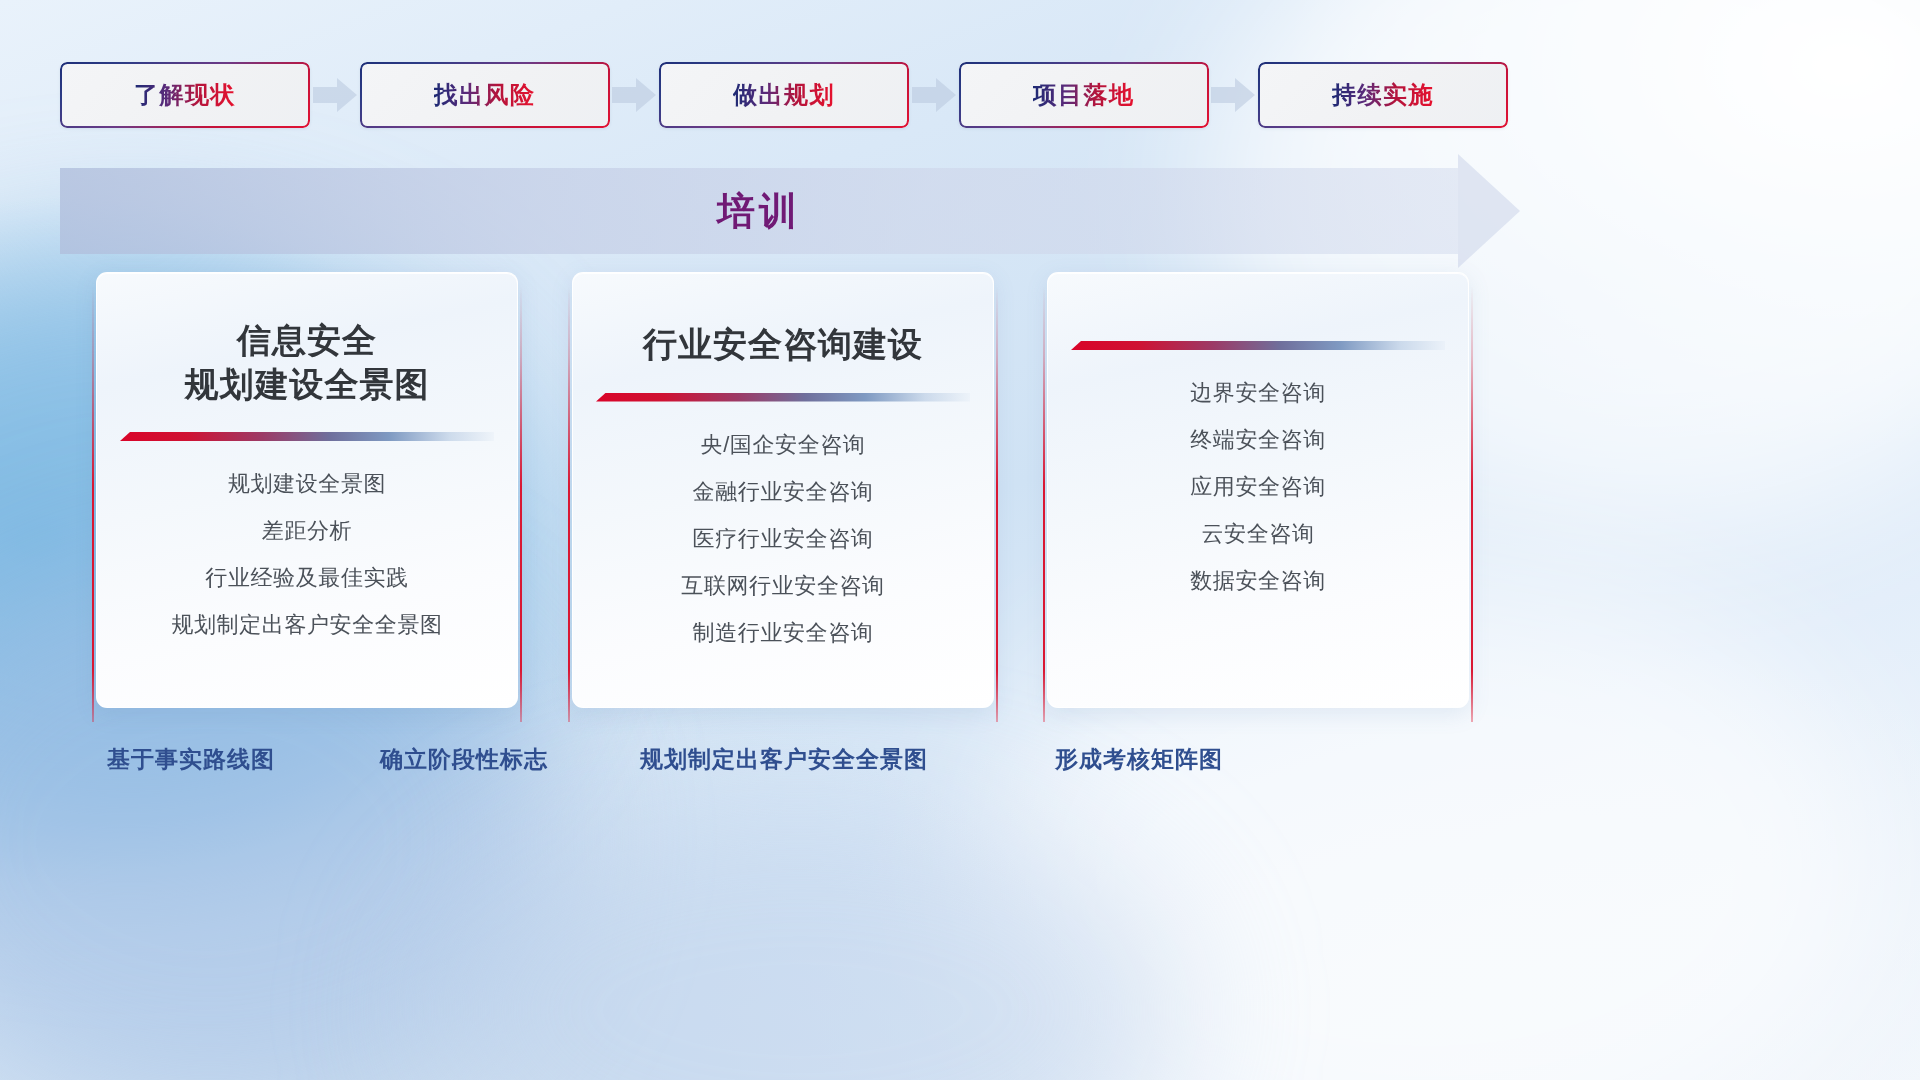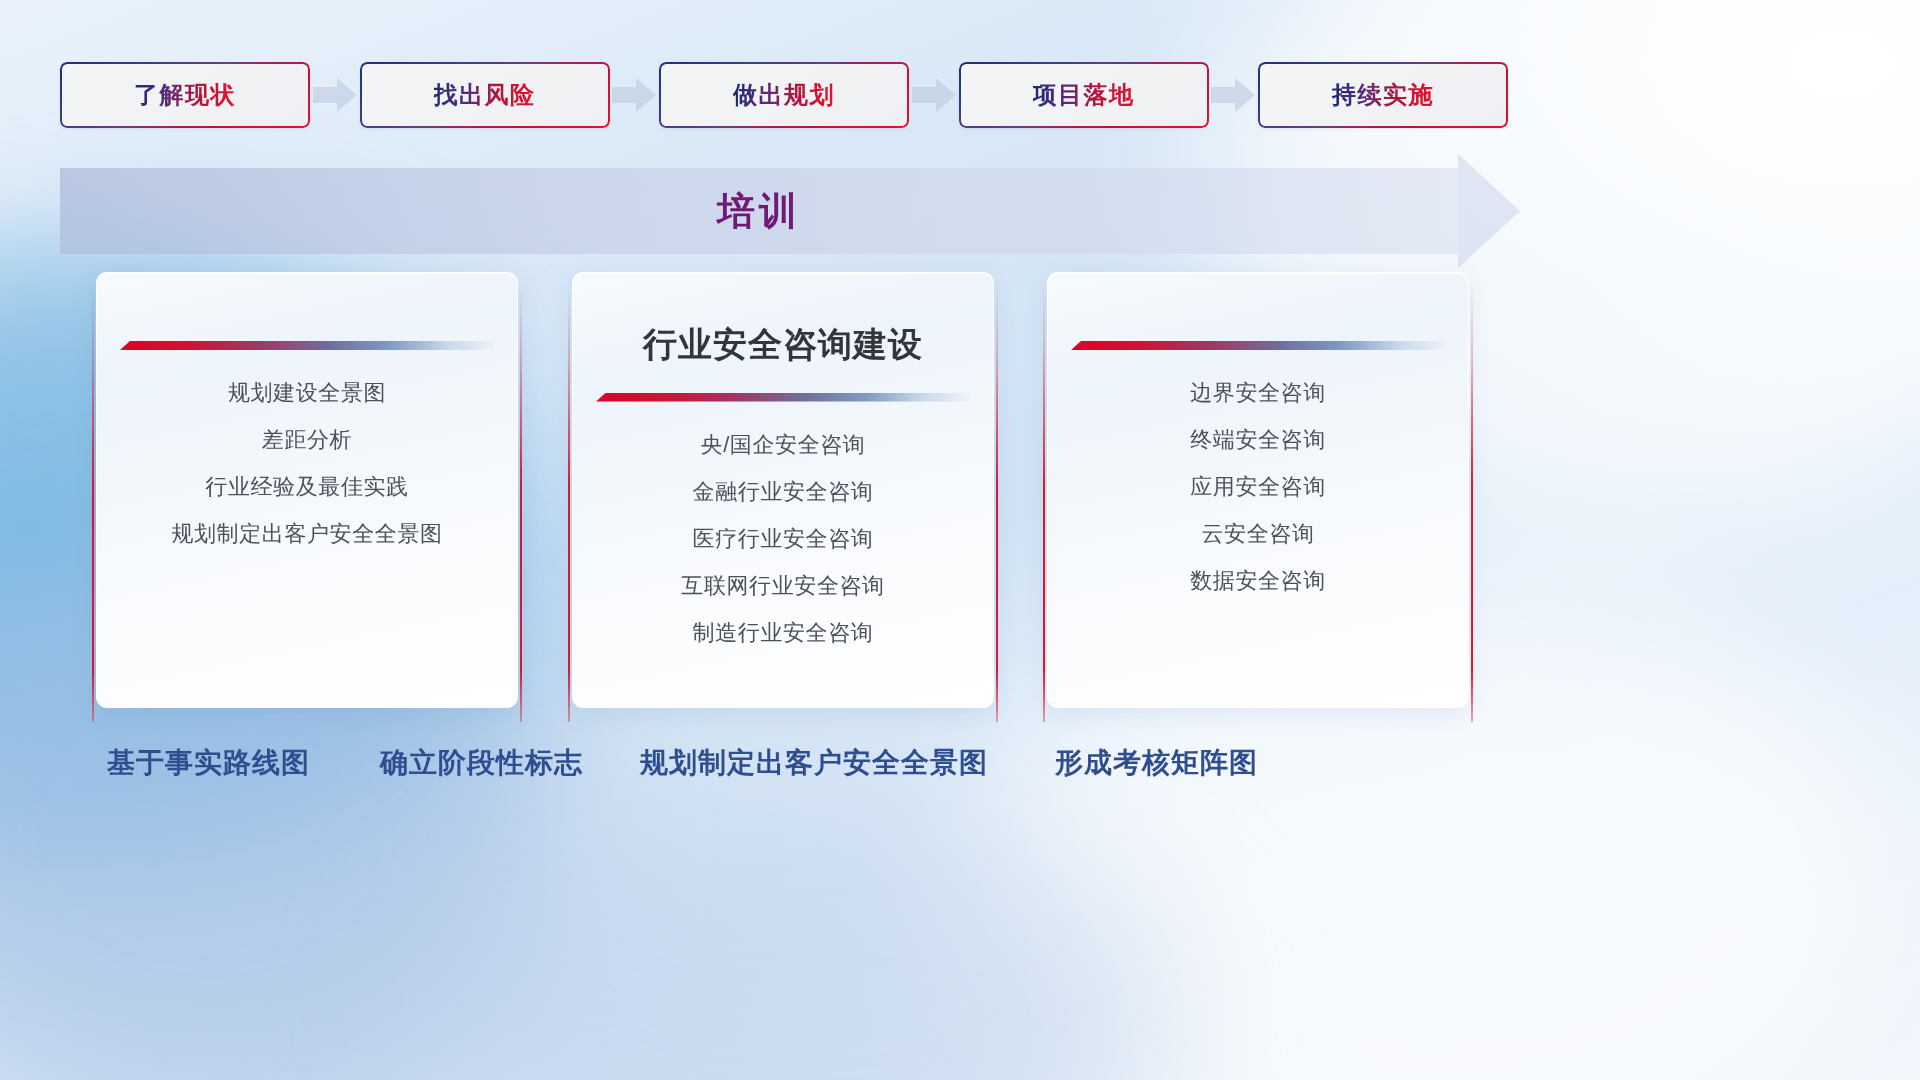--- a/index.html
+++ b/index.html
@@ -229,21 +229,21 @@
   #footer-labels {
     position: absolute;
     left: 0;
     top: 744px;
     width: 1920px;
     height: 44px;
   }
   .footer-label {
     position: absolute;
     top: 0;
-    font-size: 28px;
+    font-size: 23px;
     font-weight: 700;
     color: #2f4e8f;
     letter-spacing: 1px;
     white-space: nowrap;
   }
   .footer-label.f1 { left: 107px; }
   .footer-label.f2 { left: 380px; }
   .footer-label.f3 { left: 640px; }
   .footer-label.f4 { left: 1055px; }
 </style>
@@ -311,20 +311,22 @@
   <div class="head"></div>
   <div id="training-label">培训</div>
 </div>
 
 <div id="cards-row">
 
   <div class="card-slot s1">
     <div class="card-accent left"></div>
     <div class="card-accent right"></div>
     <div class="card">
+      <div class="card-title two-line">信息安全
+规划建设全景图</div>
       <div class="card-rule">
           <div class="bar"></div>
         </div>
       <div class="card-list">
         <div class="li">规划建设全景图</div>
         <div class="li">差距分析</div>
         <div class="li">行业经验及最佳实践</div>
         <div class="li">规划制定出客户安全全景图</div>
       </div>
     </div>

